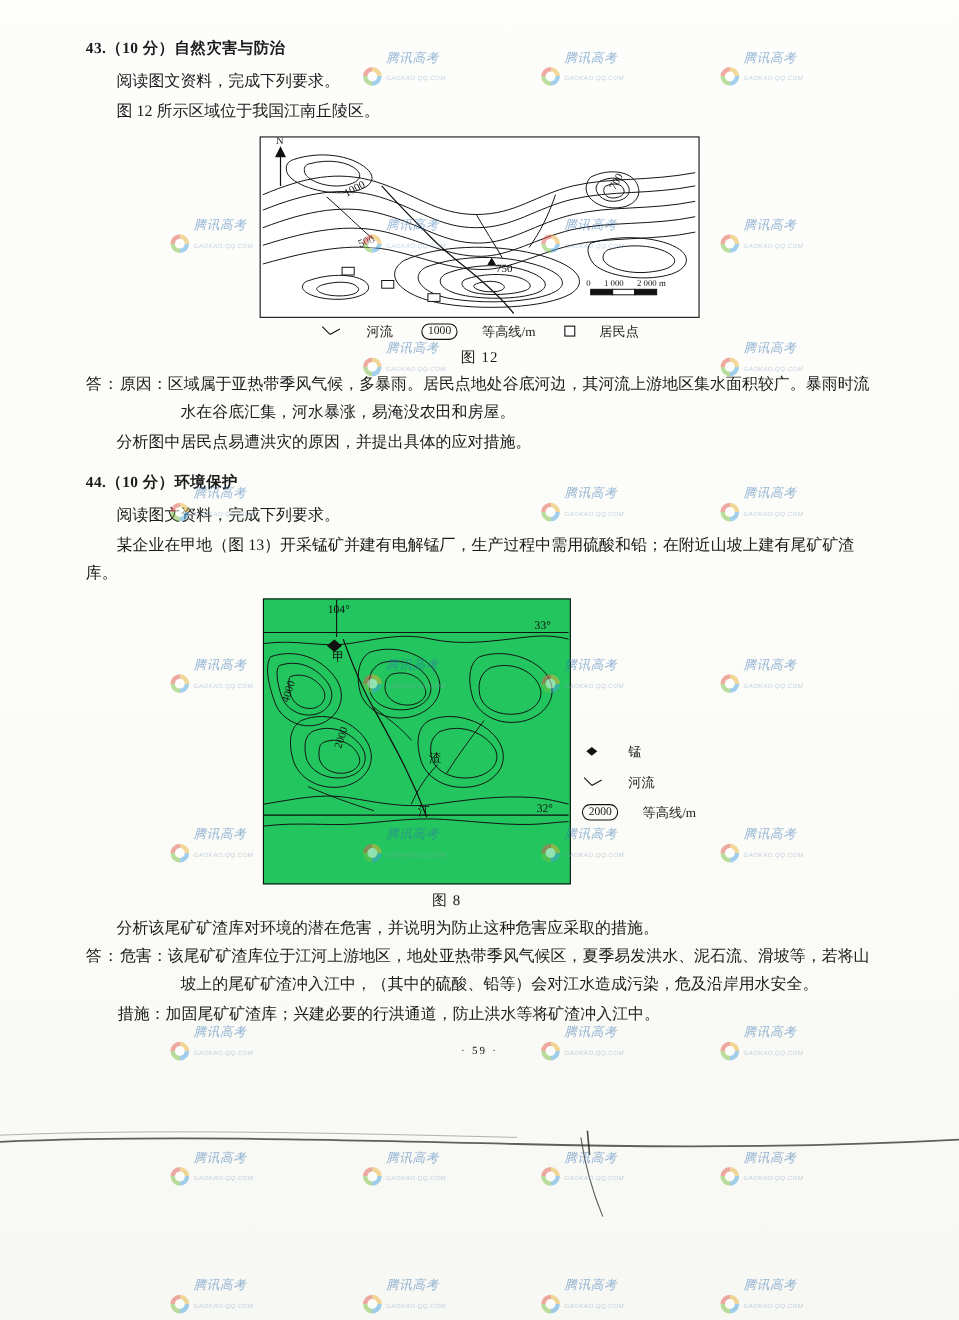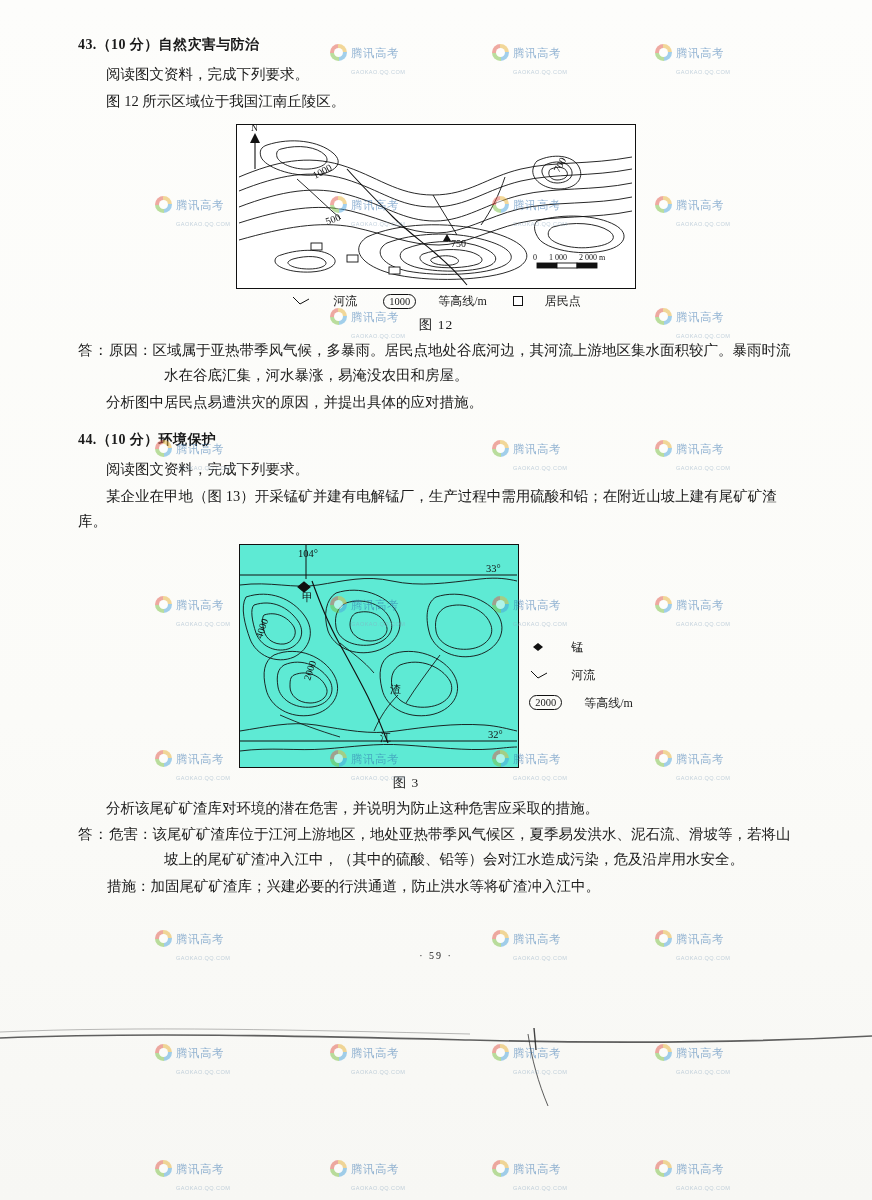--- a/index.html
+++ b/index.html
@@ -96,23 +96,23 @@
     width: 8px; height: 8px;
     border: 1px solid #111;
     background: #fff;
     display: inline-block;
   }
 
   
   .fig13 {
     position: relative;
     width: 280px;
-    height: 224px;
+    height: 260px;
     border: 1.6px solid #111;
-    background: #5eead4;
+    background: #22c55e;
     box-sizing: border-box;
   }
   .fig13-row {
     display: flex;
     align-items: flex-start;
     justify-content: center;
     gap: 10px;
   }
   .legend13 {
     font-size: 12px;
@@ -129,25 +129,26 @@
     top: 950px;
     text-align: center;
     font-size: 10px;
     letter-spacing: 2px;
   }
 
   
   .wm {
     position: absolute;
     display: flex;
-    align-items: flex-start;
+    align-items: flex-end;
     gap: 4px;
     opacity: 0.5;
     pointer-events: none;
     user-select: none;
+    font-style: italic;
   }
   .wm .logo {
     width: 17px; height: 17px;
     border-radius: 50%;
     background:
       conic-gradient(from 0deg,
         #e8b33a 0deg 90deg,
         #4aa3dd 90deg 180deg,
         #7ac043 180deg 270deg,
         #e2594b 270deg 360deg);
@@ -366,21 +367,21 @@
               </svg>
               <span>河流</span>
             </div>
             <div class="legend-item">
               <span class="legend-pill">2000</span>
               <span>等高线/m</span>
             </div>
           </div>
         </div>
 
-        <div class="fig-caption" style="margin-left:-60px">图 3</div>
+        <div class="fig-caption" style="margin-left:-60px">图 8</div>
       </div>
 
       <p class="para indent2">分析该尾矿矿渣库对环境的潜在危害，并说明为防止这种危害应采取的措施。</p>
 
       <p class="para indent-hang2">
         <span class="ans-label">答：</span><span>危害：</span><span>该尾矿矿渣库位于江河上游地区，地处亚热带季风气候区，夏季易发洪水、泥石流、滑坡等，若将山坡上的尾矿矿渣冲入江中，（其中的硫酸、铅等）会对江水造成污染，危及沿岸用水安全。</span>
       </p>
 
       <p class="para indent-hang2">
         <span style="visibility:hidden">答：</span><span>措施：</span><span>加固尾矿矿渣库；兴建必要的行洪通道，防止洪水等将矿渣冲入江中。</span>

